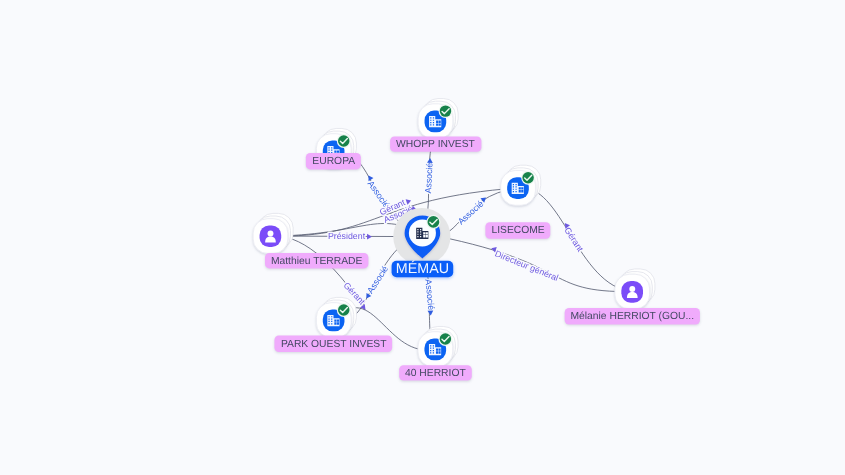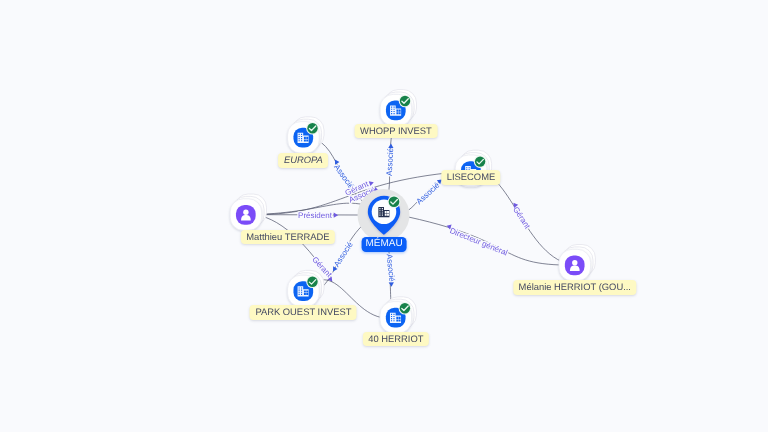--- a/index.html
+++ b/index.html
@@ -2,26 +2,26 @@
 <html><head>
 <meta charset="utf-8">
 <style>
   html,body{margin:0;padding:0;}
   body{width:768px;height:432px;background:#f9fafd;overflow:hidden;
        font-family:"Liberation Sans",sans-serif;
        -webkit-font-smoothing:antialiased;text-rendering:geometricPrecision;}
   #stage{position:relative;width:768px;height:432px;overflow:hidden;background:#f9fafd;}
   svg.layer{position:absolute;left:0;top:0;width:768px;height:432px;}
   .nlabel{position:absolute;transform:translateX(-50%);
-          background:#fef9c3;border-radius:4px;
+          background:#f0abfc;border-radius:4px;
           font-size:9.4px;color:#434862;white-space:nowrap;
           padding:3.2px 5.5px 3.4px 5.5px;line-height:8px;
           box-shadow:0 1px 2.5px rgba(80,85,115,.20);}
   .nlabel.sel{background:#0a5ef8;color:#f2f8ff;border-radius:4.5px;
-              font-size:10px;padding:3.6px 3.8px;
+              font-size:13px;padding:3.6px 3.8px;
               box-shadow:0 1px 3px rgba(10,94,248,.35);}
 </style>
 </head>
 <body>
 
 <div id="stage">
   <svg class="layer" id="edgelayer" viewBox="0 0 768 432">
       <g>
         <path d="M 384 212 C 395.6 175.8 383.3 171.8 395.9 110.2" fill="none" stroke="#565b70" stroke-width="0.85" stroke-opacity="0.88"></path>
       </g>
@@ -227,21 +227,21 @@
         </g>
         <g>
           <circle cx="404.90000000000003" cy="308.2" r="6.300000000000001" fill="#eef7f1"></circle>
           <circle cx="404.90000000000003" cy="308.2" r="5.2" fill="#17824a"></circle>
           <path d="M 401.8 308.5 L 403.90000000000003 310.5 L 408.20000000000005 306" stroke="#e9f7ee" stroke-width="1.30" fill="none" stroke-linecap="round" stroke-linejoin="round"></path>
         </g>
       </g>
     </svg>
   <div id="labels">
       <div class="nlabel sel" style="left: 384px; top: 236.5px;">MÉMAU</div>
-      <div class="nlabel" style="left: 303.4px; top: 153px; font-style: italic;">EUROPA</div>
+      <div class="nlabel" style="left: 303.4px; top: 139px;">EUROPA</div>
       <div class="nlabel" style="left: 395.9px; top: 123.9px;">WHOPP INVEST</div>
-      <div class="nlabel" style="left: 471px; top: 170px; text-align: right;">LISECOME</div>
+      <div class="nlabel" style="left: 471px; top: 202px; text-align: right;">LISECOME</div>
       <div class="nlabel" style="left: 245.9px; top: 229.5px; margin-left: 42px;">Matthieu TERRADE</div>
       <div class="nlabel" style="left: 574.8px; top: 280px;">Mélanie HERRIOT (GOU...</div>
       <div class="nlabel" style="left: 303.4px; top: 305px; text-align: right;">PARK OUEST INVEST</div>
       <div class="nlabel" style="left: 395.8px; top: 331.5px;">40 HERRIOT</div>
     </div>
 </div>
 
 </body></html>

